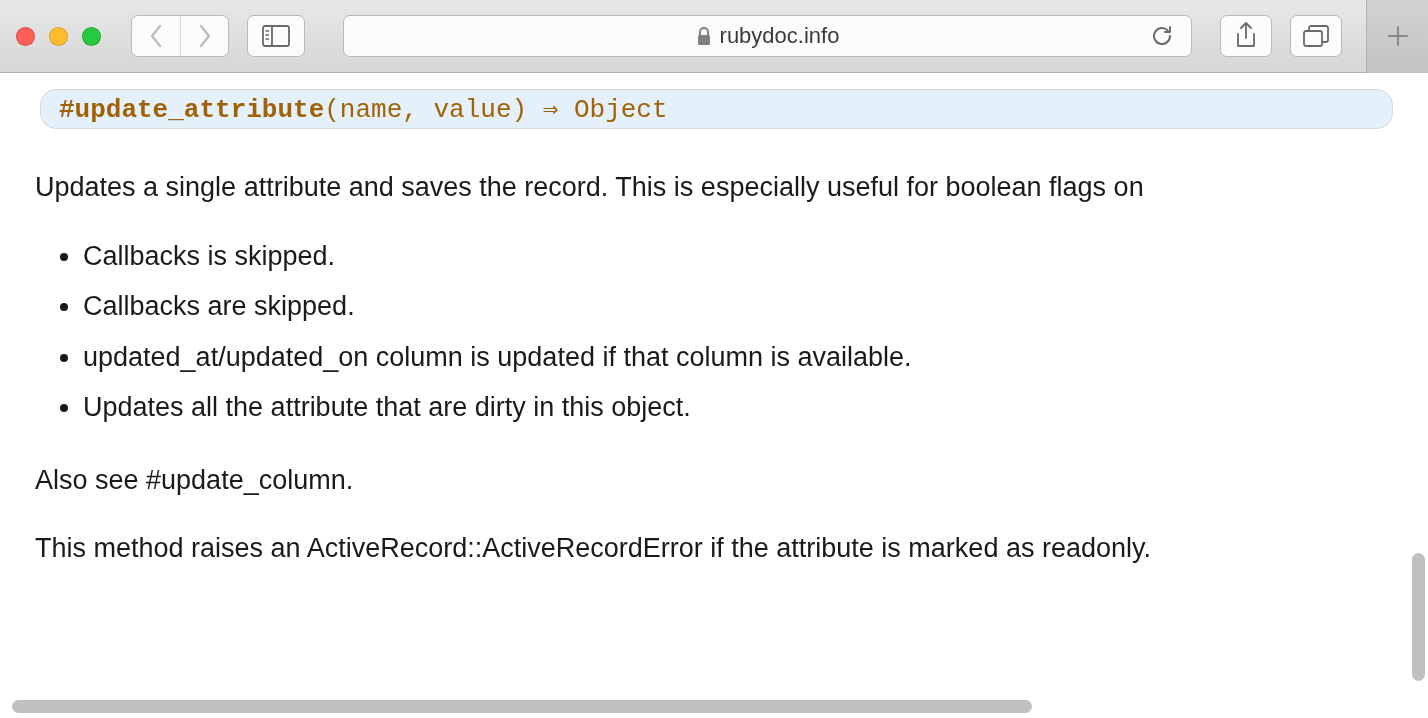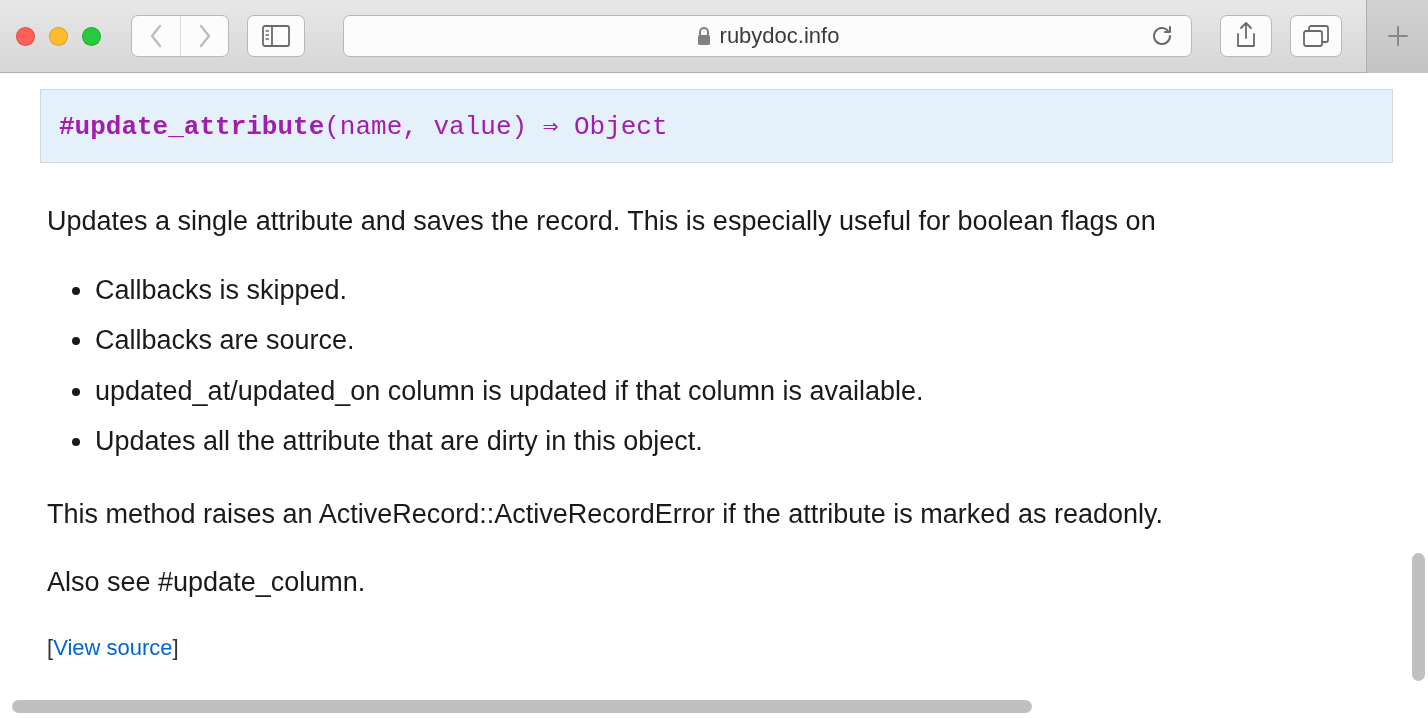--- a/index.html
+++ b/index.html
@@ -148,33 +148,33 @@
     }
     
     .content-inner {
       padding: 16px 0 0 0;
     }
     
     .method-signature {
       margin: 0 35px 0 40px;
       background: #e5f1fa;
       border: 1px solid #d8d8d8;
-      border-radius: 0;
-      padding: 20px 18px;
+      border-radius: 16px;
+      padding: 3px 18px;
       font-family: "Menlo", "Monaco", "Courier New", monospace;
       font-size: 26px;
-      color: #a21caf;
+      color: #a16207;
     }
     
     .method-signature .method-name {
       font-weight: bold;
     }
     
     .doc-text {
-      padding: 38px 35px 0 47px;
+      padding: 38px 35px 0 35px;
       font-size: 27px;
       line-height: 1.5;
       color: #1a1a1a;
     }
     
     .doc-paragraph {
       margin-bottom: 28px;
     }
     
     .doc-list {
@@ -312,30 +312,29 @@
   <div class="content-inner">
     <div class="method-signature">
       <span class="method-name"><span>#</span><span>update_attribute</span></span><span>(name, value)</span><span> ⇒ </span><span>Object</span>
     </div>
 
     <div class="doc-text">
       <p class="doc-paragraph">Updates a single attribute and saves the record. This is especially useful for boolean flags on</p>
 
       <ul class="doc-list">
         <li>Callbacks is skipped.</li>
-        <li>Callbacks are source.</li>
+        <li>Callbacks are skipped.</li>
         <li>updated_at/updated_on column is updated if that column is available.</li>
         <li>Updates all the attribute that are dirty in this object.</li>
       </ul>
 
+      <p class="doc-paragraph">Also see #update_column.</p>
+
       <p class="doc-paragraph">This method raises an ActiveRecord::ActiveRecordError if the attribute is marked as readonly.</p>
 
-      <p class="doc-paragraph">Also see #update_column.</p>
-
-      <p class="view-source"><span>[</span><a href="#">View source</a><span>]</span></p>
     </div>
   </div>
 </div>
 
 <div class="scrollbar-vertical">
   <div class="scroll-thumb-v"></div>
 </div>
 
 <div class="scrollbar-horizontal">
   <div class="scroll-thumb-h"></div>

